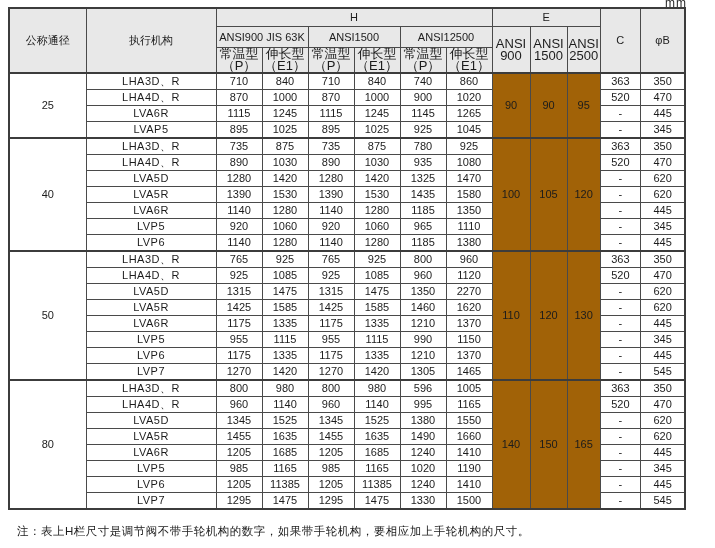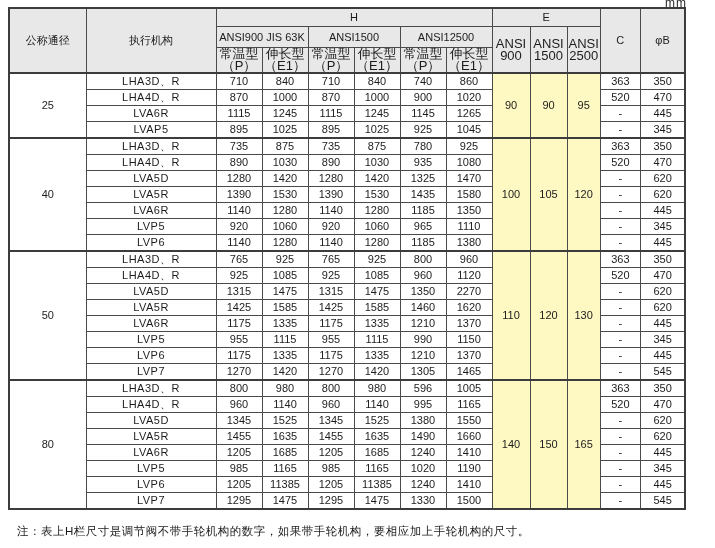--- a/index.html
+++ b/index.html
@@ -29,21 +29,21 @@
   }
   thead th{background:#e8e8e8;color:#1c1c1c;}
   thead tr.r1 th{height:17px;}
   thead tr.r2 th{height:20px;}
   thead tr.r3 th{height:24px;}
   th.sub{white-space:pre;}
   th.twoline div{line-height:12px;font-size:13px;}
   tbody td{height:15px;background:#ffffff;font-size:11px;}
   tbody td.actuator{letter-spacing:0.5px;margin-left:32px;}
   tbody tr.group-start td{border-top:2px solid #3c3c3c;}
-  td.ecell{background:#fef9c3;}
+  td.ecell{background:#a16207;}
   .note{
     position:absolute;left:17px;top:524px;width:709px;
     font-size:11.5px;color:#1c1c1c;letter-spacing:0.5px;
   }
 </style>
 </head>
 <body>
 
 <div class="page">
   <div class="unit">mm</div>

